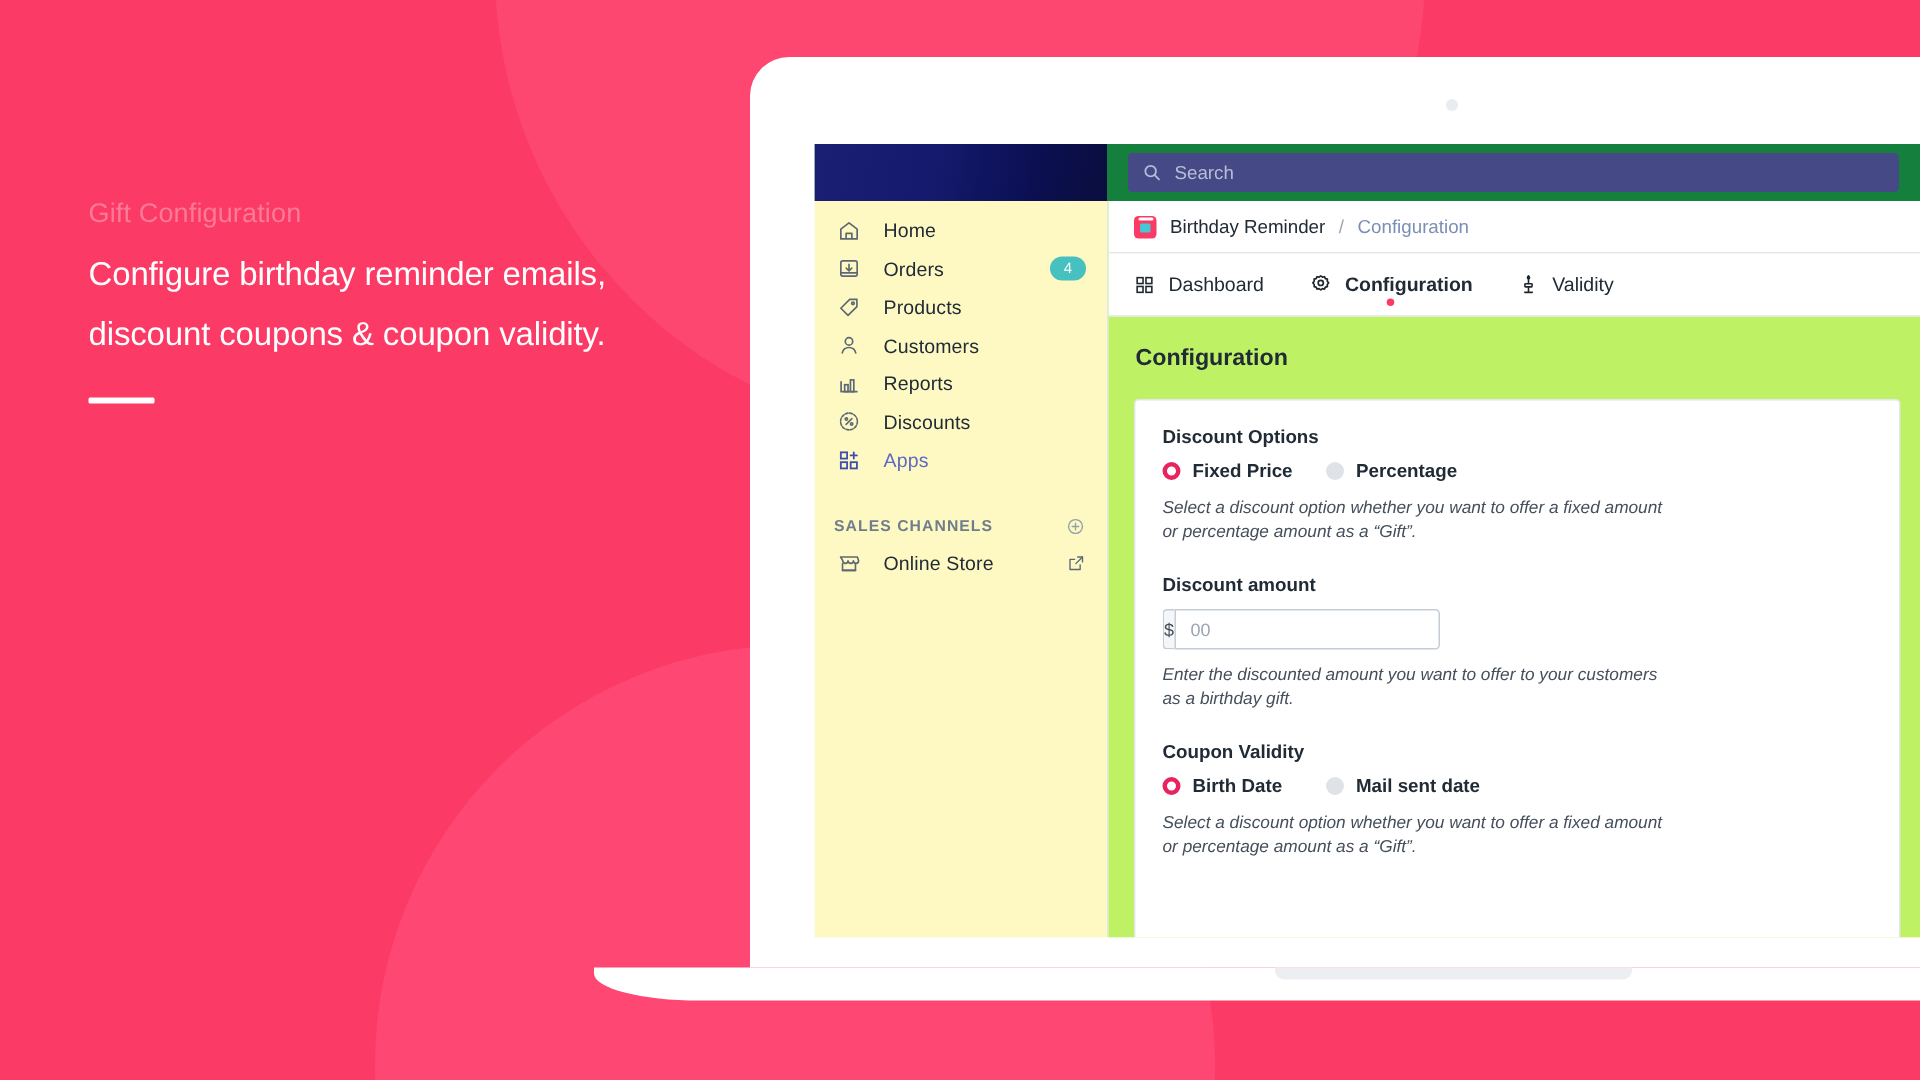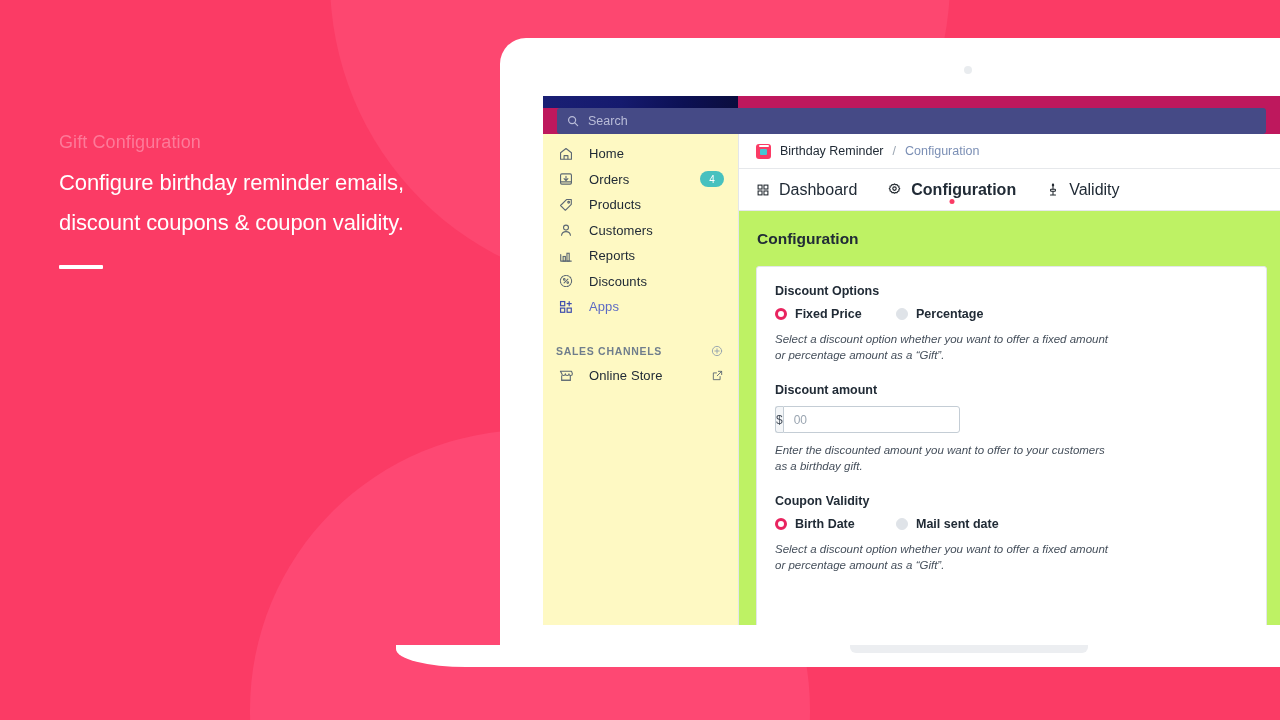--- a/index.html
+++ b/index.html
@@ -42,21 +42,21 @@
     position:absolute;left:500px;top:38px;width:780px;height:607px;
     background:#ffffff;border-top-left-radius:26px;overflow:hidden;
   }
   #camera-dot{
     position:absolute;left:964px;top:66px;width:8px;height:8px;border-radius:50%;
     background:#e9ecef;
   }
   
   #app{position:absolute;left:543px;top:96px;width:737px;height:529px;background:#f4f6f8;overflow:hidden;}
   
-  #topbar{position:absolute;left:0;top:0;width:737px;height:38px;background:#be185d;display:flex;flex-direction:column;}
+  #topbar{position:absolute;left:0;top:0;width:737px;height:38px;background:#15803d;display:flex;}
   #logo-block{
     width:195px;height:38px;
     background:linear-gradient(100deg,#1a1f74 0%,#151a6e 40%,#0c1054 72%,#0a0d3d 100%);
   }
   #search-wrap{flex:1;display:flex;align-items:center;padding:0 14px;}
   #search-field{
     flex:1;height:26px;background:#454a86;border-radius:3px;
     display:flex;align-items:center;padding:0 10px;gap:9px;
   }
   #search-field .ph{color:#b9bcd8;font-size:12.5px;}
@@ -101,38 +101,38 @@
   #app-icon .bar{position:absolute;top:1.5px;left:2.5px;width:10px;height:2px;background:#ffffff;border-radius:1px;}
   .crumb{font-size:12.5px;color:#212b36;}
   .crumb-sep{font-size:12.5px;color:#9aa5b1;}
   .crumb-cur{font-size:12.5px;color:#7b8fb5;}
   #apptabs{
     height:41px;background:#ffffff;display:flex;align-items:center;gap:30px;padding:0 17px;
     border-bottom:1px solid #e6e8eb;
   }
   .apptab{display:flex;align-items:center;gap:9px;height:41px;position:relative;cursor:pointer;}
   .apptab .tico{display:flex;color:#1f262d;}
-  .apptab .tlbl{font-size:16px;color:#212b36;}
+  .apptab .tlbl{font-size:13px;color:#212b36;}
   .apptab.active .tlbl{font-weight:bold;}
   .apptab .dot{
     position:absolute;bottom:6px;left:50%;transform:translateX(-50%);
     width:5px;height:5px;border-radius:50%;background:#fb3b65;
   }
   #content{padding:19px 0 0 0;}
   #page-title{font-size:15.5px;font-weight:bold;color:#212b36;padding:0 18px;margin:0 0 18px 0;}
   #subtabs{display:flex;gap:23px;padding:0 18px;}
   .subtab{font-size:12.5px;color:#212b36;padding-bottom:8px;cursor:pointer;border-bottom:2.5px solid transparent;}
   .subtab.active{font-weight:bold;border-bottom-color:#e02a5b;}
   #card{
     margin:0 13px 0 17px;background:#ffffff;border:1px solid #e3e6ea;border-radius:3px;
     min-height:400px;padding:17px 0 0 0;box-shadow:0 0 0 rgba(0,0,0,0);
   }
   .fieldset{padding:0 18px 0 18px;}
   .flabel{font-size:12.5px;font-weight:bold;color:#212b36;margin-bottom:9px;}
-  .radio-row{display:flex;align-items:center;gap:16px;margin-bottom:10px;}
+  .radio-row{display:flex;align-items:center;gap:4px;margin-bottom:10px;}
   .radio-opt{display:flex;align-items:center;gap:8px;cursor:pointer;}
   .radio-opt:first-child{width:105px;}
   .rdot{width:12px;height:12px;border-radius:50%;flex:none;}
   .rdot.on{border:3.5px solid #e8245f;background:#ffffff;box-sizing:border-box;}
   .rdot.off{background:#dfe3e8;border:1px solid #dfe3e8;box-sizing:border-box;}
   .rlbl{font-size:12.5px;color:#212b36;font-weight:bold;}
   .helper{font-size:11.5px;font-style:italic;color:#454f5b;line-height:16px;max-width:340px;margin-bottom:20px;}
   .input-group{display:flex;align-items:stretch;width:118px;height:27px;margin-bottom:9px;}
   .prefix{
     width:31px;background:#f4f6f8;border:1px solid #c4cdd5;border-right:none;

